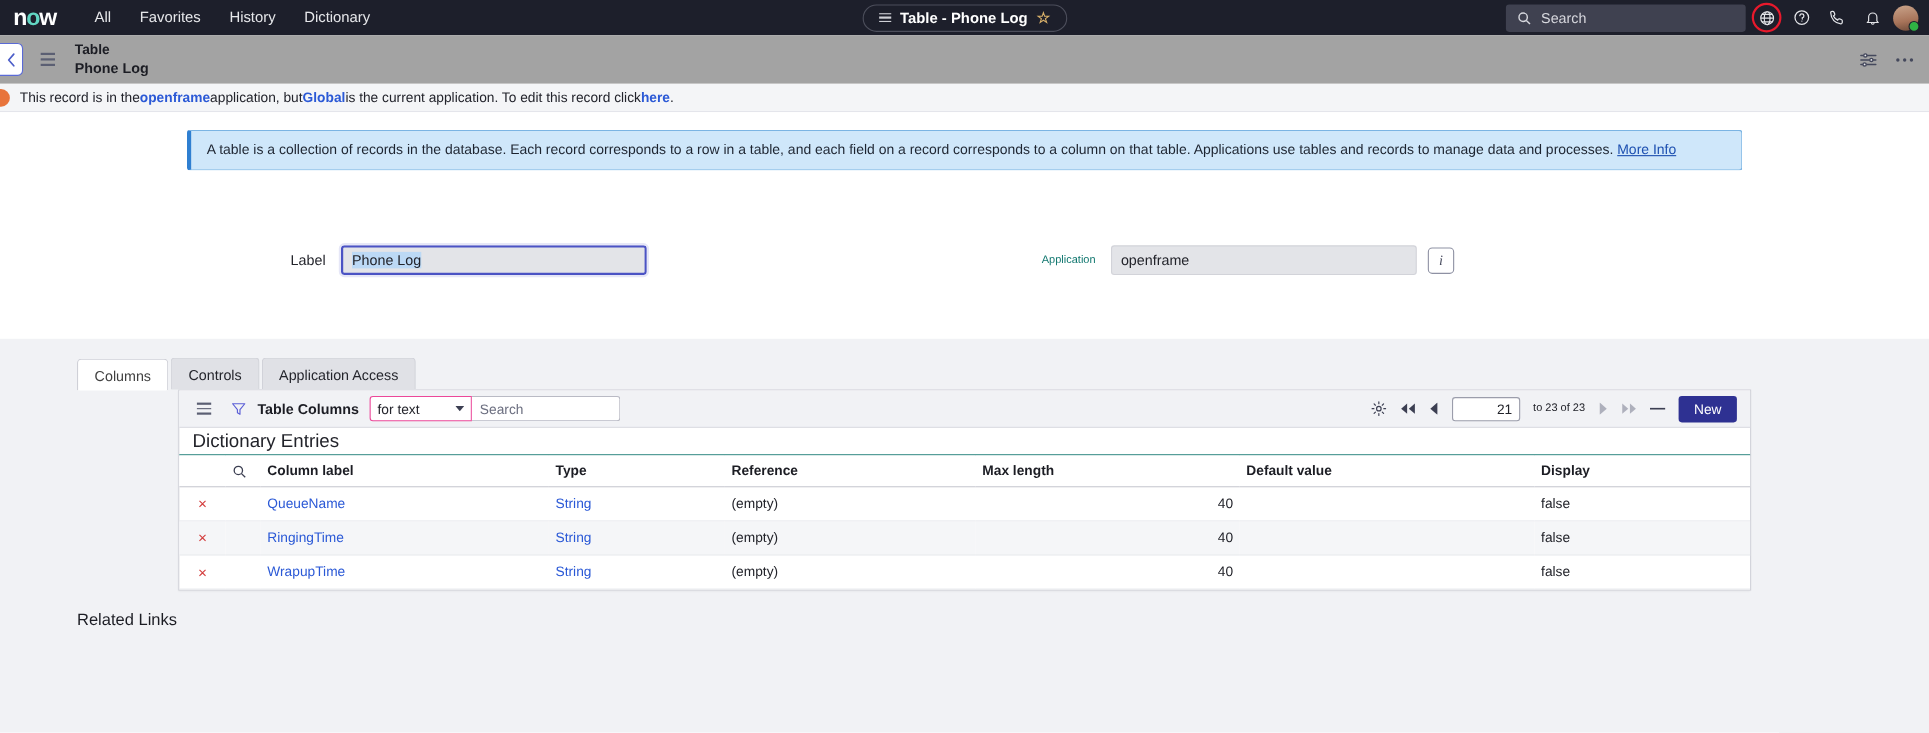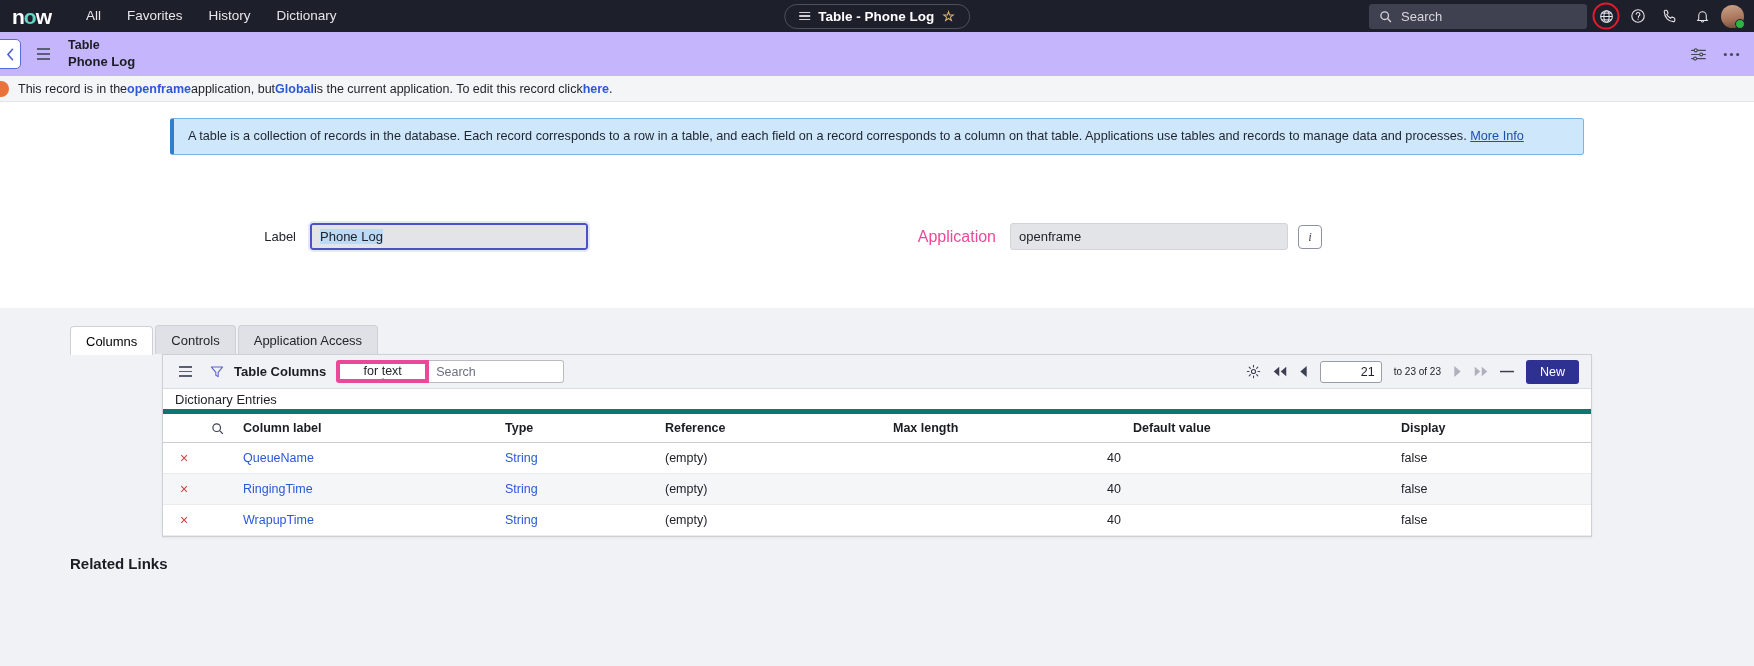--- a/index.html
+++ b/index.html
@@ -65,21 +65,21 @@
     position: relative; overflow: visible;
   }
   .avatar::after {
     content: ""; position: absolute; right: -1px; bottom: -1px;
     width: 8px; height: 8px; border-radius: 50%;
     background: #2fb344; border: 1.5px solid #1d1f2b;
   }
 
   
   .crumbbar {
-    height: 44px; background: #c4b5fd;
+    height: 44px; background: #a3a3a3;
     display: flex; align-items: center; position: relative;
   }
   .backbtn {
     width: 22px; height: 30px; margin-left: -1px;
     background: #fff; border: 1px solid #5a6ad6;
     border-radius: 0 5px 5px 0;
     display: flex; align-items: center; justify-content: center;
     color: #4c5ec9; font-size: 14px; cursor: pointer;
   }
   .crumb-ham { margin-left: 16px; display: flex; flex-direction: column; gap: 3px; cursor: pointer; }
@@ -127,21 +127,21 @@
     width: 278px; height: 27px;
     background: #e3e4e8; border: 1px solid #d2d3d9;
     border-radius: 3px; font-size: 13px; color: #22232a;
     display: flex; align-items: center; padding: 0 8px;
   }
   .finput.focused {
     border: 2px solid #4b53c4; outline: 2px solid #e6e7f7;
     background: #e3e4e8;
   }
   .sel-text { background: #bcd9f5; }
-  .flabel-right { width: 130px; text-align: right; padding-right: 14px; font-size: 16px; color: #ec4899; }
+  .flabel-right { width: 130px; text-align: right; padding-right: 14px; font-size: 10px; color: #0f766e; }
   .finput.wide { width: 278px; }
   .info-circle {
     width: 24px; height: 24px; margin-left: 10px;
     border: 1px solid #8e91a3; border-radius: 4px;
     display: flex; align-items: center; justify-content: center;
     color: #4a4d60; font-size: 13px; font-style: italic;
     font-family: "Liberation Serif", serif; cursor: pointer;
   }
 
   
@@ -149,42 +149,42 @@
   .tabs { display: flex; padding-left: 70px; align-items: flex-end; height: 30px; }
   .tab {
     height: 29px; padding: 0 15px;
     display: flex; align-items: center;
     font-size: 13px; color: #24252c;
     background: #e0e1e6; border: 1px solid #cfd0d7;
     border-bottom: none; border-radius: 4px 4px 0 0;
     margin-right: 2px; cursor: pointer;
   }
   .tab.active {
-    background: #fff; color: #000000; font-weight: normal;
+    background: #fff; color: #404040; font-weight: normal;
     border-color: #cfd0d7; position: relative; top: 1px;
   }
 
   .listcard {
     margin: 0 auto; width: 1430px; background: #fff;
     border: 1px solid #cfd0d7; border-top: 1px solid #cfd0d7;
     box-shadow: 0 1px 2px rgba(0,0,0,.06);
   }
   .listtoolbar {
     height: 34px; background: #f1f2f5;
     display: flex; align-items: center; gap: 10px;
     padding: 0 8px; border-bottom: 1px solid #dcdde3;
   }
   .tb-ham { display: flex; flex-direction: column; gap: 3px; margin: 0 8px; cursor: pointer; }
   .tb-ham i { width: 13px; height: 1.7px; background: #5b5f73; display: block; }
   .tb-title { font-size: 13px; font-weight: bold; color: #1c1d24; }
   .tb-select {
     height: 23px; width: 93px; background: #fff;
-    border: 4px solid #ec4899; border-radius: 3px 0 0 3px;
+    border: 1px solid #ec4899; border-radius: 3px 0 0 3px;
     display: flex; align-items: center; justify-content: space-between;
-    padding: 0 6px; font-size: 12.5px; color: #24252c; cursor: pointer; flex-direction: column;
+    padding: 0 6px; font-size: 12.5px; color: #24252c; cursor: pointer;
   }
   .tb-search {
     height: 23px; width: 135px; background: #fff;
     border: 1px solid #b9bac4; border-left: none; border-radius: 0 3px 3px 0;
     display: flex; align-items: center; padding: 0 7px;
     font-size: 12.5px; color: #6c6f80;
   }
   .tb-right { margin-left: auto; display: flex; align-items: center; gap: 12px; padding-right: 4px; }
   .pagenum {
     width: 62px; height: 22px; border: 1px solid #9b9dab;
@@ -196,41 +196,41 @@
   .pgbtn { color: #3c3f52; cursor: pointer; font-size: 12px; display: flex; align-items: center; }
   .pgbtn.dim { color: #aeb0bc; }
   .newbtn {
     background: #2e3192; color: #fff; font-size: 12.5px;
     height: 24px; padding: 0 14px; border-radius: 3px;
     display: flex; align-items: center; cursor: pointer;
   }
 
   .dictrow {
     height: 25px; display: flex; align-items: center;
-    padding-left: 12px; font-size: 13px; color: #22232a;
-    border-bottom: 5px solid #0f766e;
+    padding-left: 12px; font-size: 17px; color: #22232a;
+    border-bottom: 1px solid #0f766e;
   }
 
   table.cols { width: 100%; border-collapse: collapse; }
   table.cols th {
     text-align: left; font-size: 12.5px; font-weight: bold;
     color: #1c1d24; padding: 7px 6px; border-bottom: 1px solid #c9cad2;
     background: #fff;
   }
   table.cols td {
     font-size: 12.5px; color: #22232a; padding: 7px 6px;
     border-bottom: 1px solid #eaebef;
   }
   table.cols tr.alt td { background: #f5f6f8; }
   .xmark { color: #d43f3f; font-size: 14px; cursor: pointer; }
   .celllink { color: #2b59d6; text-decoration: none; cursor: pointer; }
   .num { text-align: right; padding-right: 42px; }
   .relatedlinks {
     padding: 18px 0 0 70px; font-size: 15px;
-    font-weight: bold; color: #1c1d24;
+    font-weight: normal; color: #1c1d24;
   }
   svg { display: block; }
 </style>
 </head>
 <body>
 
 <div class="topnav">
   <div class="logo">
     <span>n</span>
       <span class="o">o</span>

